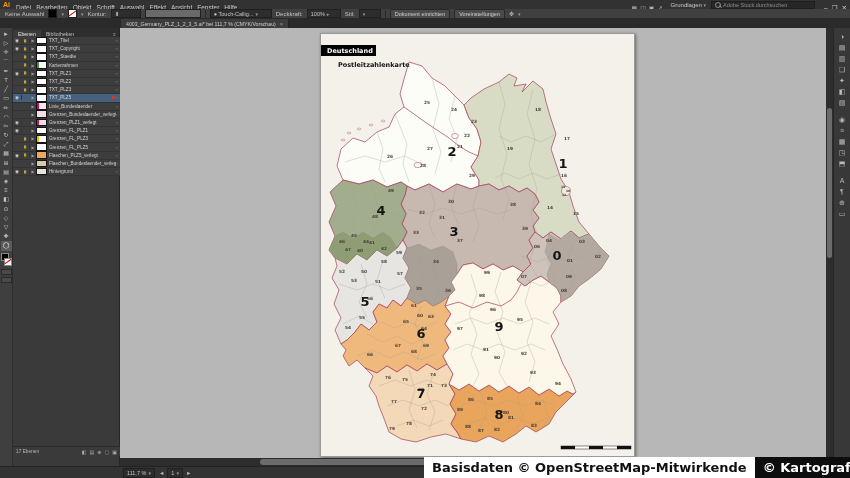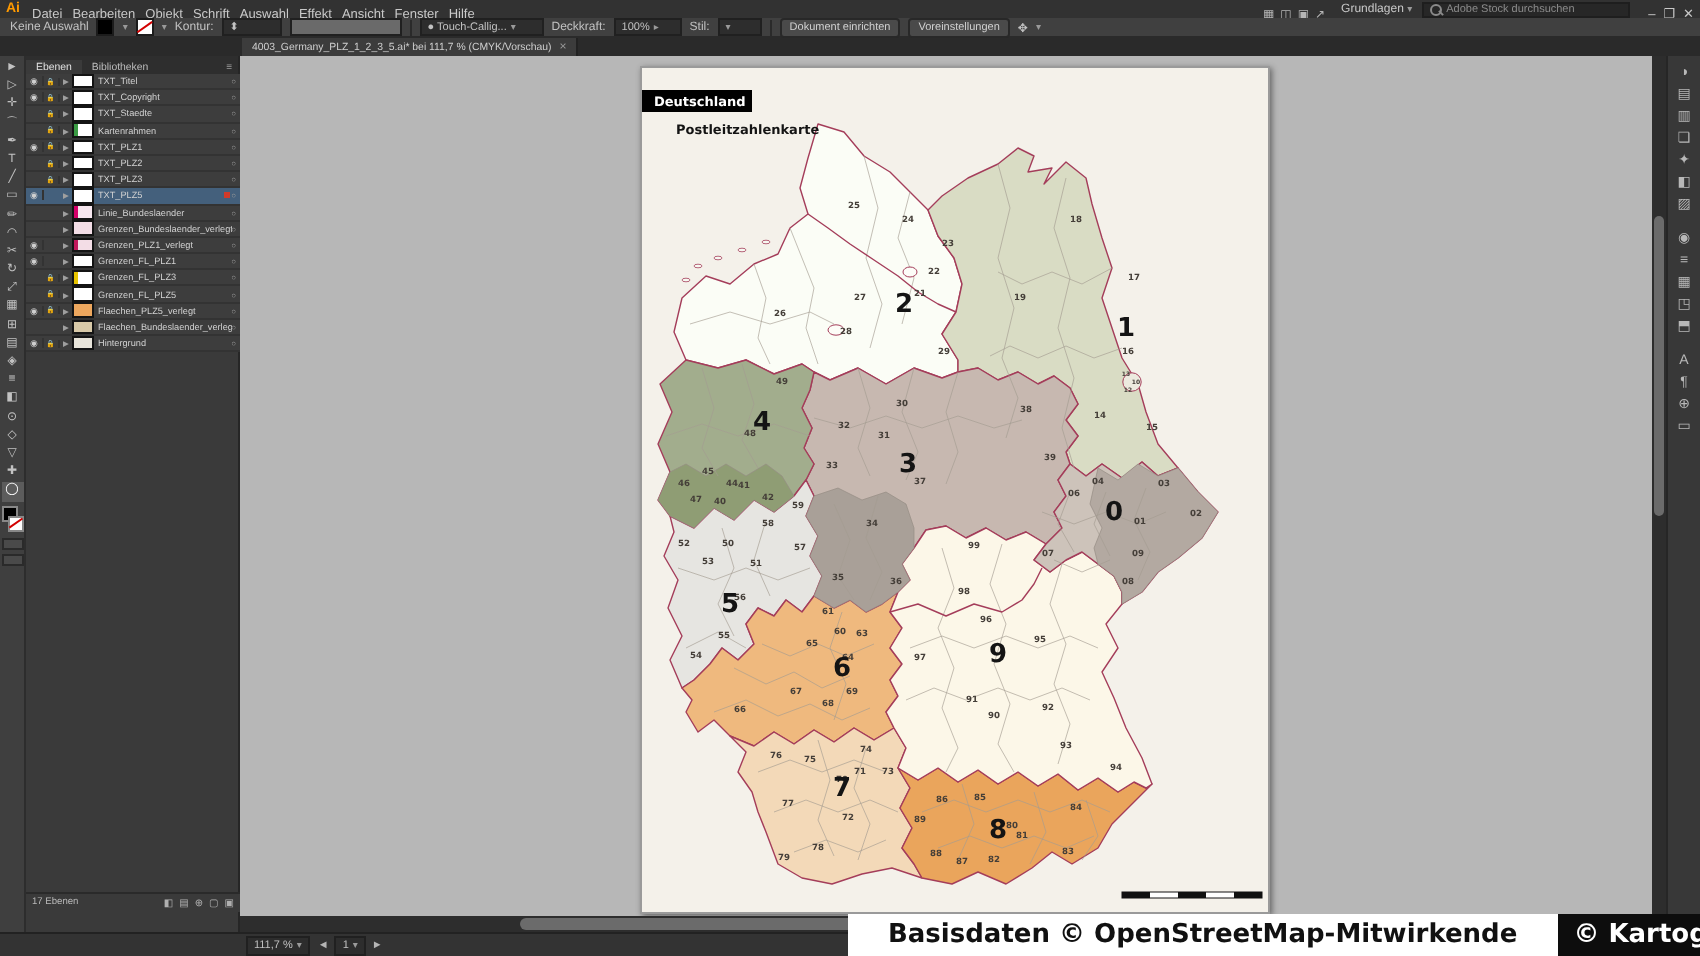--- a/index.html
+++ b/index.html
@@ -67,21 +67,21 @@
   
   #dock{position:absolute;left:833px;top:28px;width:17px;height:450px;background:#383838;border-left:1px solid #262626;display:flex;flex-direction:column;align-items:center;padding-top:3px;box-sizing:border-box;}
   .dock-icon{width:13px;height:11px;color:#b8b8b8;font-size:7px;line-height:11px;text-align:center;}
   .dock-gap{height:6px;}
   
   #statusbar{position:absolute;left:0;top:466px;width:850px;height:12px;background:#333;border-top:1px solid #222;display:flex;align-items:center;gap:4px;padding-left:123px;box-sizing:border-box;}
   .status-field{background:#2d2d2d;border:1px solid #202020;color:#c2c2c2;font-size:5.5px;height:8px;display:flex;align-items:center;gap:2px;padding:0 3px;}
   .status-nav{color:#b5b5b5;font-size:5.5px;display:flex;align-items:center;gap:3px;}
   
   #attribution{position:absolute;left:424px;top:457px;height:21px;display:flex;z-index:50;}
-  #attr-left{background:#ffffff;color:#111;font-size:13px;font-weight:600;display:flex;align-items:center;padding:0 20px;white-space:nowrap;font-family:"DejaVu Sans",sans-serif;}
+  #attr-left{background:#ffffff;color:#111;font-size:13px;font-weight:600;display:flex;align-items:center;padding:0 8px;white-space:nowrap;font-family:"DejaVu Sans",sans-serif;}
   #attr-right{background:#0d0d0d;color:#fff;font-size:13px;font-weight:600;display:flex;align-items:center;padding:0 8px;white-space:nowrap;font-family:"DejaVu Sans",sans-serif;}
   
   #map-svg text{font-family:"DejaVu Sans",sans-serif;}
 </style>
 </head>
 <body>
 
 <div id="app">
 
   <div id="menubar">

